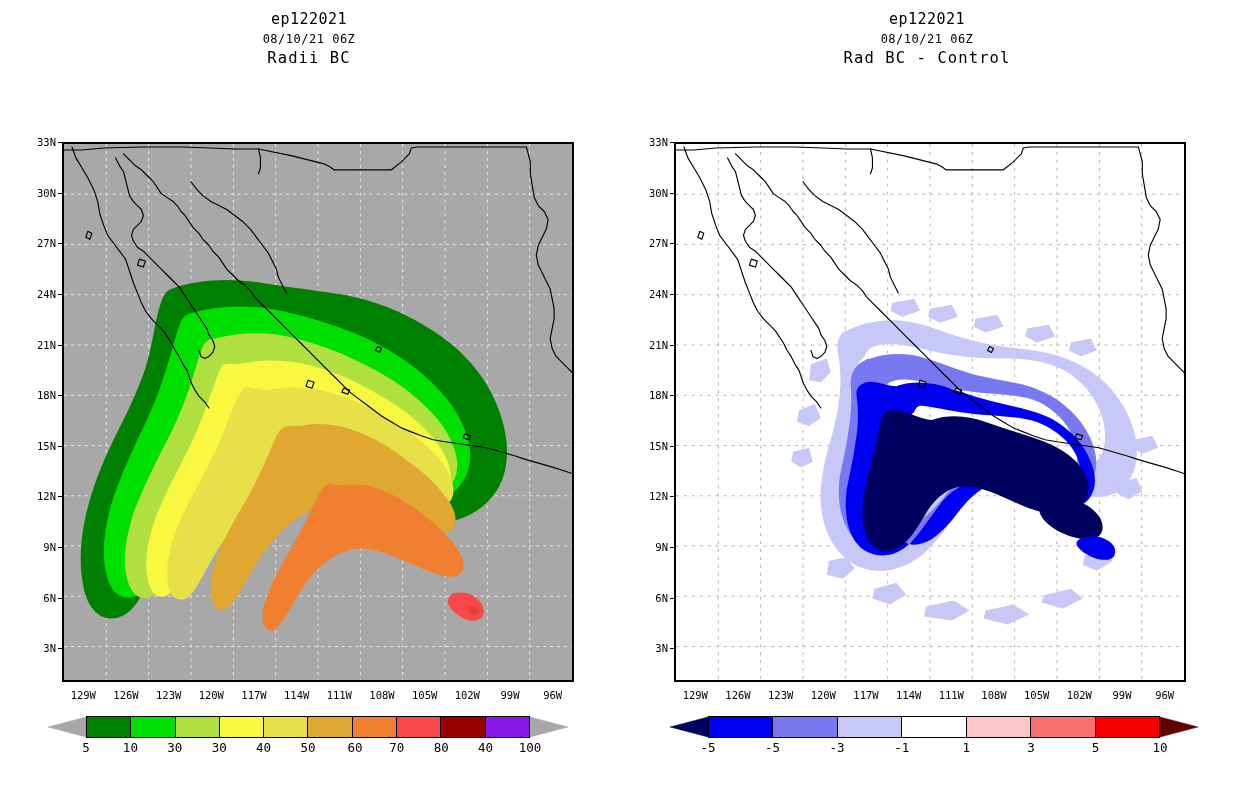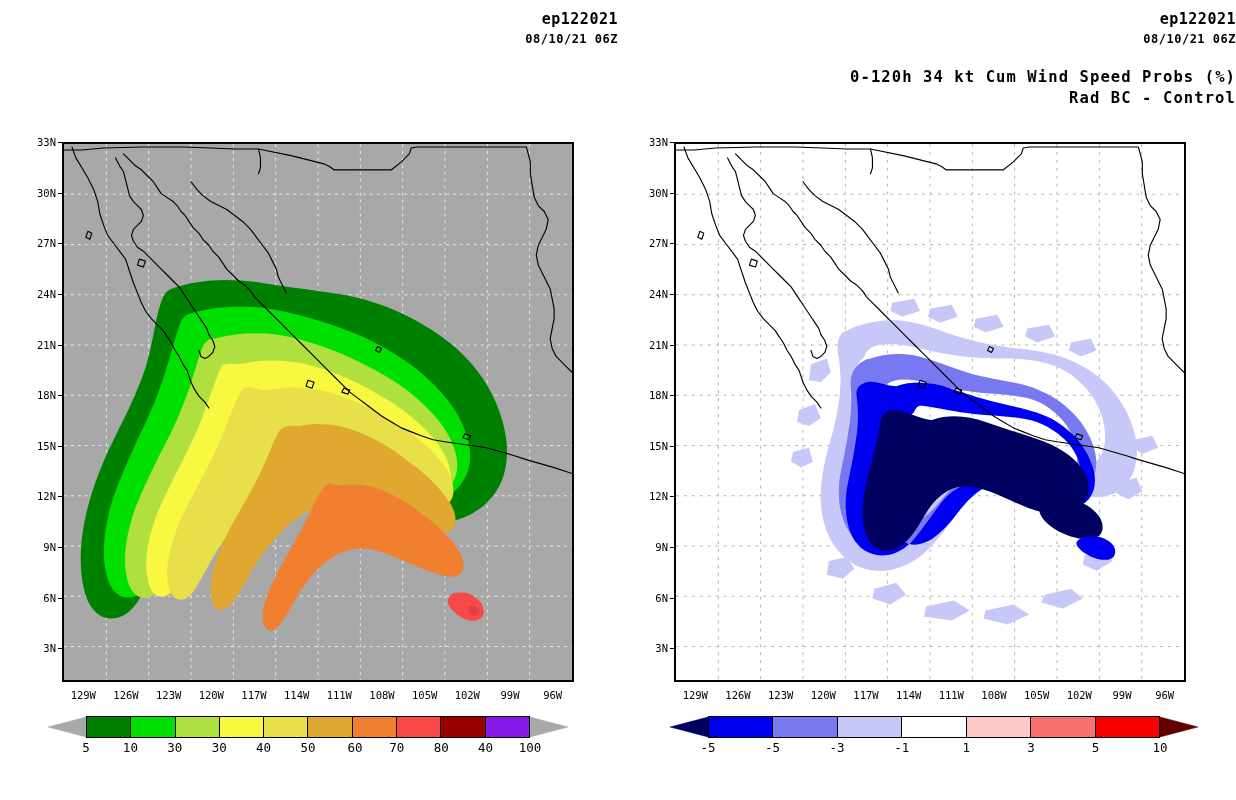--- a/index.html
+++ b/index.html
@@ -9,21 +9,21 @@
     background: #ffffff;
     font-family: "DejaVu Sans Mono", monospace;
     overflow: hidden;
   }
   #root { position: relative; width: 1236px; height: 800px; }
 
   .panel { position: absolute; top: 0; height: 800px; }
   #panel-left  { left: 0px;   width: 618px; }
   #panel-right { left: 618px; width: 618px; }
 
-  .titleblock { position: absolute; width: 100%; text-align: right; font-weight: bold; }
+  .titleblock { position: absolute; width: 100%; text-align: center; }
   .title-id    { font-size: 15px; letter-spacing: 0.5px; color: #000; }
   .title-date  { font-size: 12px; letter-spacing: 0.5px; color: #000; }
   .title-main  { font-size: 15.5px; letter-spacing: 1.1px; color: #000; white-space: nowrap; }
   .title-sub   { font-size: 15.5px; letter-spacing: 1.1px; color: #000; }
 
   
   .plot-wrap { position: absolute; }
   .plot {
     position: absolute; left: 0; top: 0; width: 100%; height: 100%;
     border: 2px solid #000;
@@ -76,20 +76,21 @@
 </head>
 <body>
 
 <div id="root">
 
   <div class="panel" id="panel-left">
 
     <div class="titleblock" style="top:10px;">
       <div class="title-id">ep122021</div>
       <div class="title-date" style="margin-top:4px;">08/10/21 06Z</div>
+      <div class="title-sub" style="margin-top:3px;">Radii BC</div>
     </div>
 
     <div class="plot-wrap" style="left:62px; top:142px; width:512px; height:540px;">
       <div class="plot plot-bg-gray">
 
         <div class="grid-layer">
           <svg viewBox="0 0 512 540" preserveAspectRatio="none">
             <g stroke="#e8e8e8" stroke-width="1" stroke-dasharray="3,4">
               <line x1="42.7" y1="0" x2="42.7" y2="540"></line>
               <line x1="85.3" y1="0" x2="85.3" y2="540"></line>
@@ -324,21 +325,20 @@
         <div class="cbar-label" style="left:482px;">100</div>
       </div>
     </div>
   </div>
 
   <div class="panel" id="panel-right">
 
     <div class="titleblock" style="top:10px;">
       <div class="title-id">ep122021</div>
       <div class="title-date" style="margin-top:4px;">08/10/21 06Z</div>
-      <div class="title-main" style="margin-top:22px;">0-120h 34 kt Cum Wind Speed Probs (%)</div>
       <div class="title-sub" style="margin-top:3px;">Rad BC - Control</div>
     </div>
 
     <div class="plot-wrap" style="left:56px; top:142px; width:512px; height:540px;">
       <div class="plot plot-bg-white">
 
         <div class="grid-layer">
           <svg viewBox="0 0 512 540" preserveAspectRatio="none">
             <g stroke="#b4b4b4" stroke-width="1" stroke-dasharray="3,5">
               <line x1="42.7" y1="0" x2="42.7" y2="540"></line>

